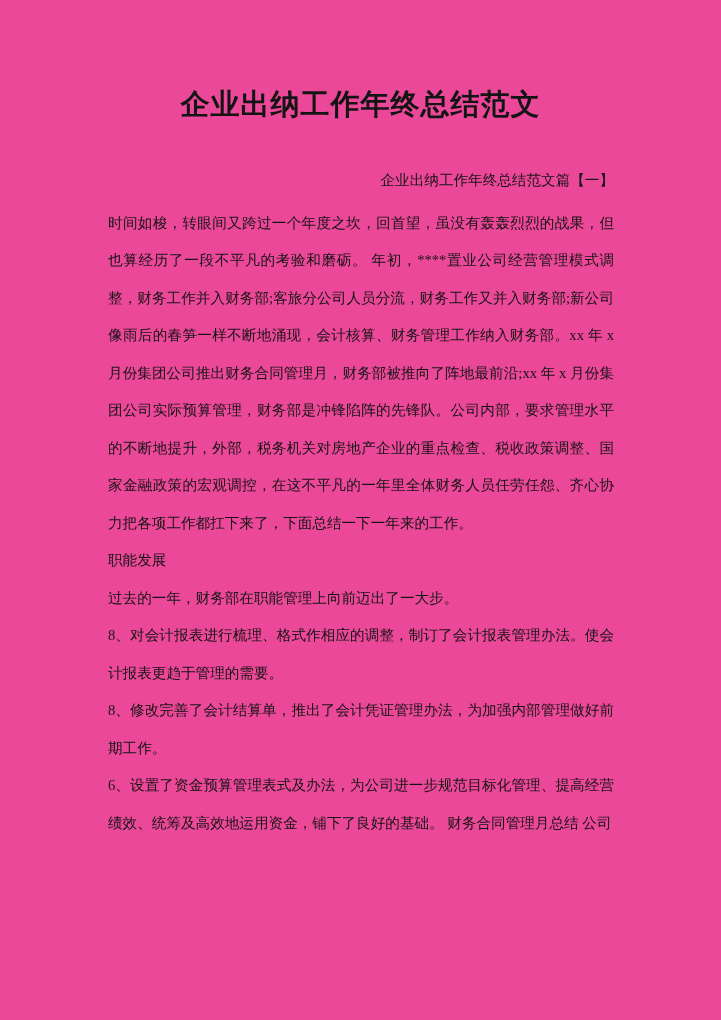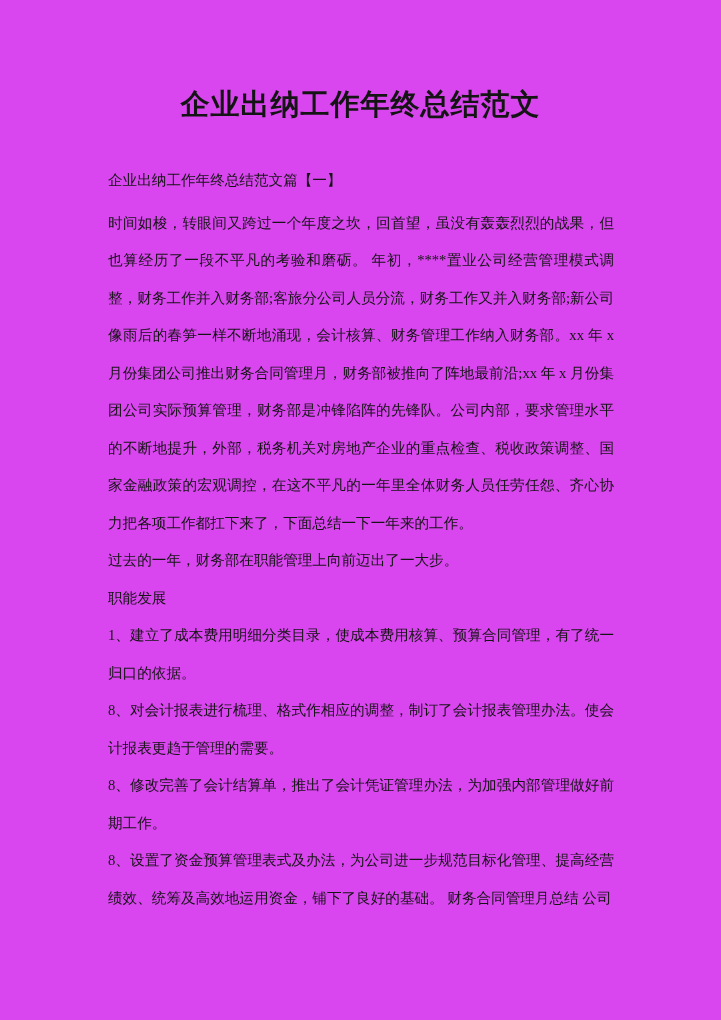--- a/index.html
+++ b/index.html
@@ -4,21 +4,21 @@
 <style>
   html, body {
     margin: 0;
     padding: 0;
     background: #ffffff;
   }
   .page {
     position: relative;
     width: 721px;
     height: 1020px;
-    background: #d946ef;
+    background: #ec4899;
     color: #141414;
     font-family: "Liberation Serif", "DejaVu Serif", serif;
     overflow: hidden;
   }
   .doc-title {
     margin: 0;
     padding-top: 88px;
     text-align: center;
     font-size: 29px;
     line-height: 32px;
@@ -34,42 +34,41 @@
     margin: 0;
     font-size: 14.6px;
     line-height: 37.5px;
     text-align: justify;
     text-justify: inter-character;
     word-break: break-all;
     color: #141414;
   }
   .content p.section-head {
     margin-bottom: 5px;
-    text-align: left;
+    text-align: right;
   }
 </style>
 </head>
 <body>
 
 <div class="page">
 
   <h1 class="doc-title">企业出纳工作年终总结范文</h1>
 
   <div class="content">
 
     <p class="section-head">企业出纳工作年终总结范文篇【一】</p>
 
     <p>时间如梭，转眼间又跨过一个年度之坎，回首望，虽没有轰轰烈烈的战果，但也算经历了一段不平凡的考验和磨砺。 年初，****置业公司经营管理模式调整，财务工作并入财务部;客旅分公司人员分流，财务工作又并入财务部;新公司像雨后的春笋一样不断地涌现，会计核算、财务管理工作纳入财务部。xx 年 x 月份集团公司推出财务合同管理月，财务部被推向了阵地最前沿;xx 年 x 月份集团公司实际预算管理，财务部是冲锋陷阵的先锋队。公司内部，要求管理水平的不断地提升，外部，税务机关对房地产企业的重点检查、税收政策调整、国家金融政策的宏观调控，在这不平凡的一年里全体财务人员任劳任怨、齐心协力把各项工作都扛下来了，下面总结一下一年来的工作。</p>
 
+    <p>职能发展</p>
+
     <p>过去的一年，财务部在职能管理上向前迈出了一大步。</p>
 
-    <p>职能发展</p>
-
-    <p>1、建立了成本费用明细分类目录，使成本费用核算、预算合同管理，有了统一归口的依据。</p>
 
     <p>8、对会计报表进行梳理、格式作相应的调整，制订了会计报表管理办法。使会计报表更趋于管理的需要。</p>
 
     <p>8、修改完善了会计结算单，推出了会计凭证管理办法，为加强内部管理做好前期工作。</p>
 
-    <p>8、设置了资金预算管理表式及办法，为公司进一步规范目标化管理、提高经营绩效、统筹及高效地运用资金，铺下了良好的基础。 财务合同管理月总结 公司</p>
+    <p>6、设置了资金预算管理表式及办法，为公司进一步规范目标化管理、提高经营绩效、统筹及高效地运用资金，铺下了良好的基础。 财务合同管理月总结 公司</p>
 
   </div>
 </div>
 
 </body></html>

